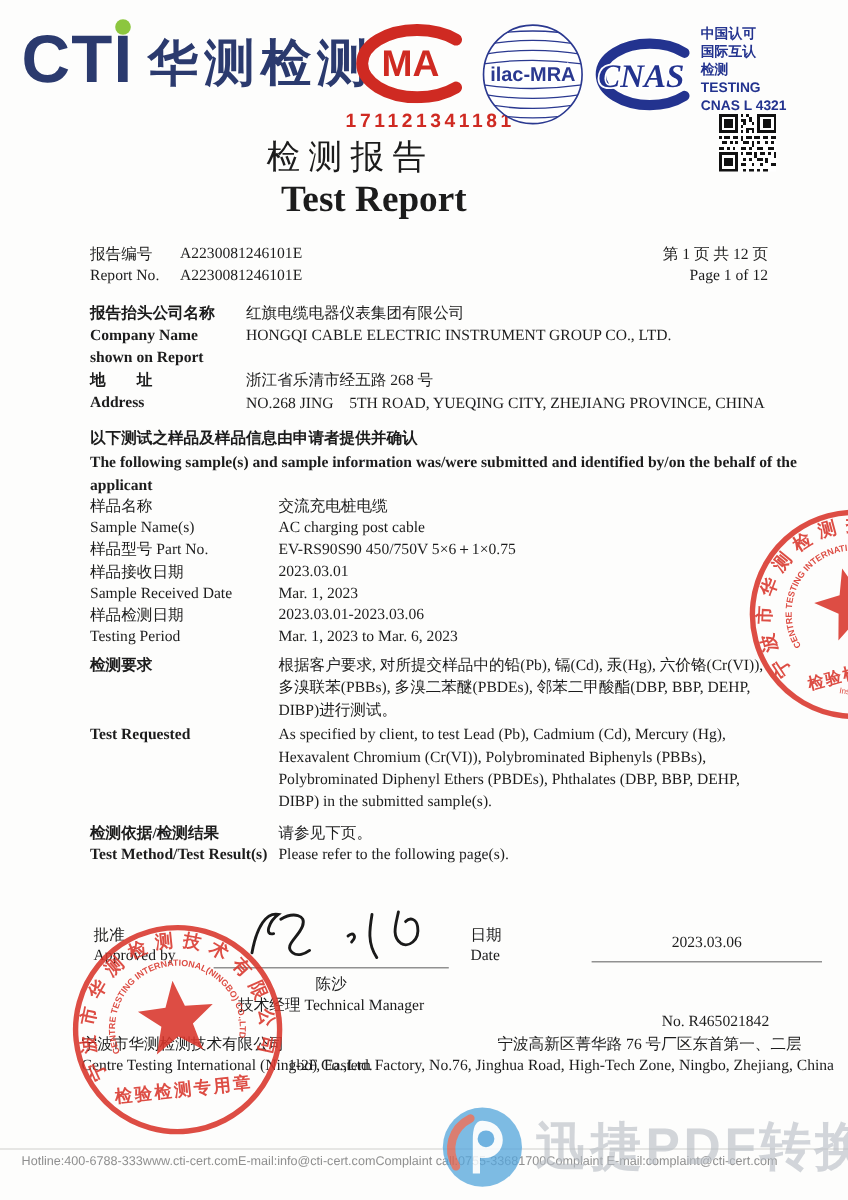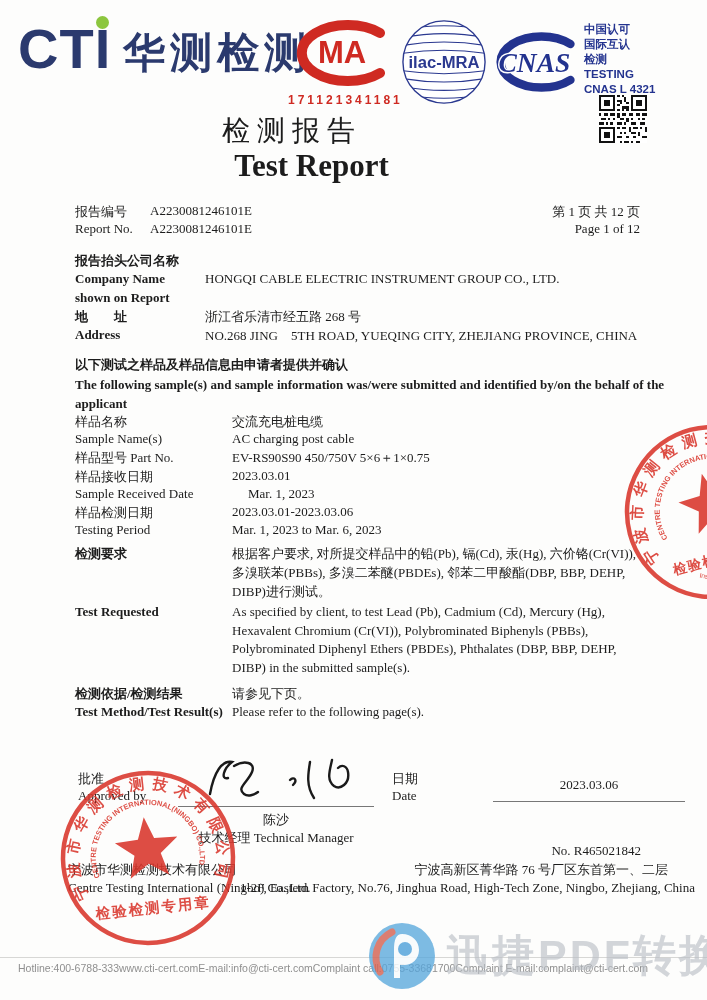--- a/index.html
+++ b/index.html
@@ -10,21 +10,21 @@
   .sans{font-family:"Liberation Sans","DejaVu Sans",sans-serif;}
   .navy{color:#2b3a6e;}
   .red{color:#cf2a22;}
   .right{text-align:right;}
   .center{text-align:center;}
   
   .cti-wrap{left:18px;top:24px;display:flex;align-items:flex-end;gap:12px;}
   .cti-txt{font-family:"Liberation Sans","DejaVu Sans",sans-serif;font-weight:bold;font-size:56px;line-height:0.9;letter-spacing:1px;position:relative;}
   .cti-dot{position:absolute;right:2px;top:-8px;width:13px;height:13px;border-radius:50%;background:#8cc63e;}
   .cti-cn{font-family:"Liberation Sans","DejaVu Sans",sans-serif;font-weight:bold;font-size:42px;line-height:1;letter-spacing:5px;}
-  .cma-num{letter-spacing:3px;font-size:12px;font-weight:bold;}
+  .cma-num{letter-spacing:3px;font-size:16px;font-weight:bold;}
   .accred div{font-family:"Liberation Sans","DejaVu Sans",sans-serif;font-weight:bold;font-size:11.5px;line-height:15px;color:#23338f;}
   .sigline{position:absolute;height:1px;background:#777;}
   .footer-bar{left:18px;top:962px;width:563px;display:flex;justify-content:space-between;
               font-family:"Liberation Sans","DejaVu Sans",sans-serif;font-size:10.5px;color:#8f8f8f;}
   .divider{position:absolute;left:0;top:957px;width:707px;height:1px;background:#d7d7d5;}
   .stamp{position:absolute;opacity:0.88;}
   .wm-text{font-family:"Liberation Sans","DejaVu Sans",sans-serif;font-weight:bold;font-size:43px;
            color:rgba(185,191,198,0.75);letter-spacing:3px;}
 </style>
 </head>
@@ -104,41 +104,42 @@
   <div class="abs center b" style="left:0;top:148px;width:623px;font-size:31px;">Test Report</div>
 
   <div class="abs" style="left:75px;top:203px;">报告编号</div>
   <div class="abs" style="left:150px;top:203px;">A2230081246101E</div>
   <div class="abs right" style="right:67px;top:203px;">第 1 页  共 12 页</div>
   <div class="abs" style="left:75px;top:221px;">Report No.</div>
   <div class="abs" style="left:150px;top:221px;">A2230081246101E</div>
   <div class="abs right" style="right:67px;top:221px;">Page 1 of 12</div>
 
   <div class="abs b" style="left:75px;top:252px;">报告抬头公司名称</div>
+  <div class="abs" style="left:205px;top:252px;">红旗电缆电器仪表集团有限公司</div>
   <div class="abs b" style="left:75px;top:271px;">Company Name</div>
   <div class="abs" style="left:205px;top:271px;">HONGQI CABLE ELECTRIC INSTRUMENT GROUP CO., LTD.</div>
   <div class="abs b" style="left:75px;top:290px;">shown on Report</div>
   <div class="abs b" style="left:75px;top:308px;">地　　址</div>
   <div class="abs" style="left:205px;top:308px;">浙江省乐清市经五路 268 号</div>
   <div class="abs b" style="left:75px;top:327px;">Address</div>
   <div class="abs" style="left:205px;top:327px;">NO.268 JING　5TH ROAD, YUEQING CITY, ZHEJIANG PROVINCE, CHINA</div>
 
   <div class="abs b" style="left:75px;top:356px;">以下测试之样品及样品信息由申请者提供并确认</div>
   <div class="abs b" style="left:75px;top:375px;width:600px;white-space:normal;line-height:19px;">The following sample(s) and sample information was/were submitted and identified by/on the behalf of the applicant</div>
 
   <div class="abs" style="left:75px;top:413px;">样品名称</div>
   <div class="abs" style="left:232px;top:413px;">交流充电桩电缆</div>
   <div class="abs" style="left:75px;top:431px;">Sample Name(s)</div>
   <div class="abs" style="left:232px;top:431px;">AC charging post cable</div>
   <div class="abs" style="left:75px;top:449px;">样品型号 Part No.</div>
   <div class="abs" style="left:232px;top:449px;">EV-RS90S90 450/750V 5×6＋1×0.75</div>
   <div class="abs" style="left:75px;top:468px;">样品接收日期</div>
   <div class="abs" style="left:232px;top:468px;">2023.03.01</div>
   <div class="abs" style="left:75px;top:486px;">Sample Received Date</div>
-  <div class="abs" style="left:248px;top:486px;">Mar. 1, 2023</div>
+  <div class="abs" style="left:232px;top:486px;">Mar. 1, 2023</div>
   <div class="abs" style="left:75px;top:504px;">样品检测日期</div>
   <div class="abs" style="left:232px;top:504px;">2023.03.01-2023.03.06</div>
   <div class="abs" style="left:75px;top:522px;">Testing Period</div>
   <div class="abs" style="left:232px;top:522px;">Mar. 1, 2023 to Mar. 6, 2023</div>
 
   <div class="abs b" style="left:75px;top:545px;">检测要求</div>
   <div class="abs" style="left:232px;top:545px;">根据客户要求, 对所提交样品中的铅(Pb), 镉(Cd), 汞(Hg), 六价铬(Cr(VI)),</div>
   <div class="abs" style="left:232px;top:564px;">多溴联苯(PBBs), 多溴二苯醚(PBDEs), 邻苯二甲酸酯(DBP, BBP, DEHP,</div>
   <div class="abs" style="left:232px;top:583px;">DIBP)进行测试。</div>
   <div class="abs b" style="left:75px;top:604px;">Test Requested</div>

